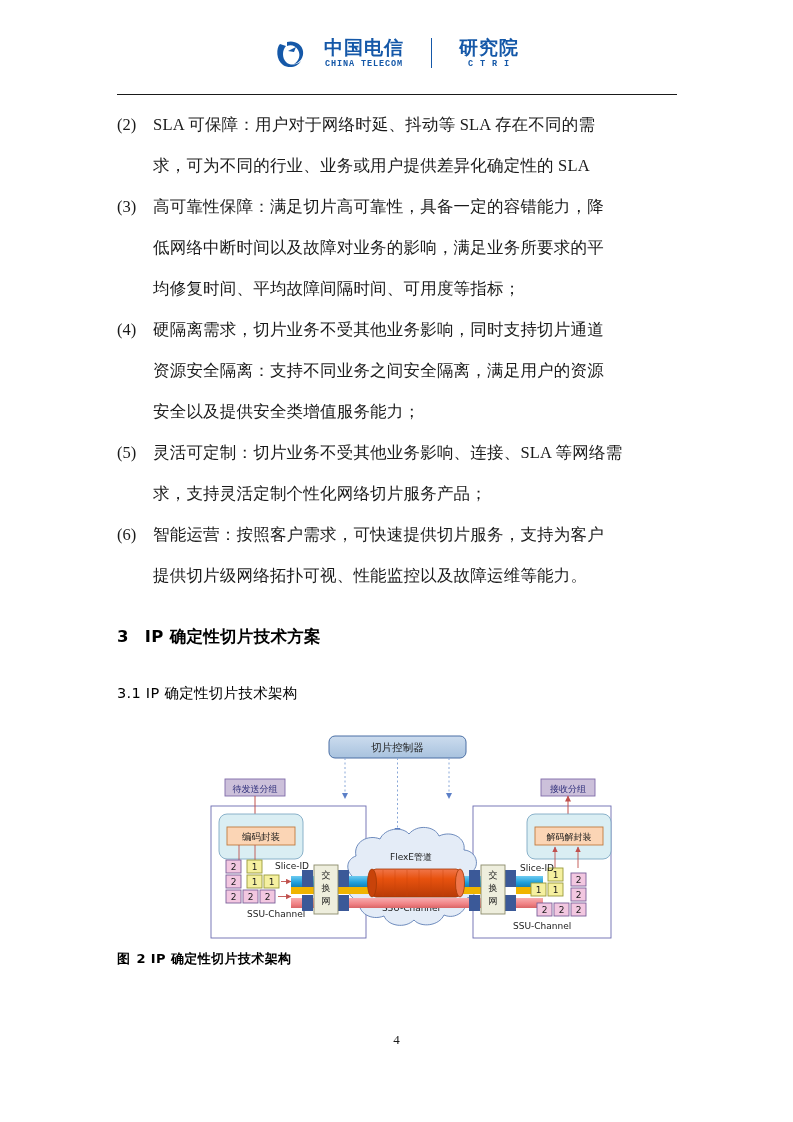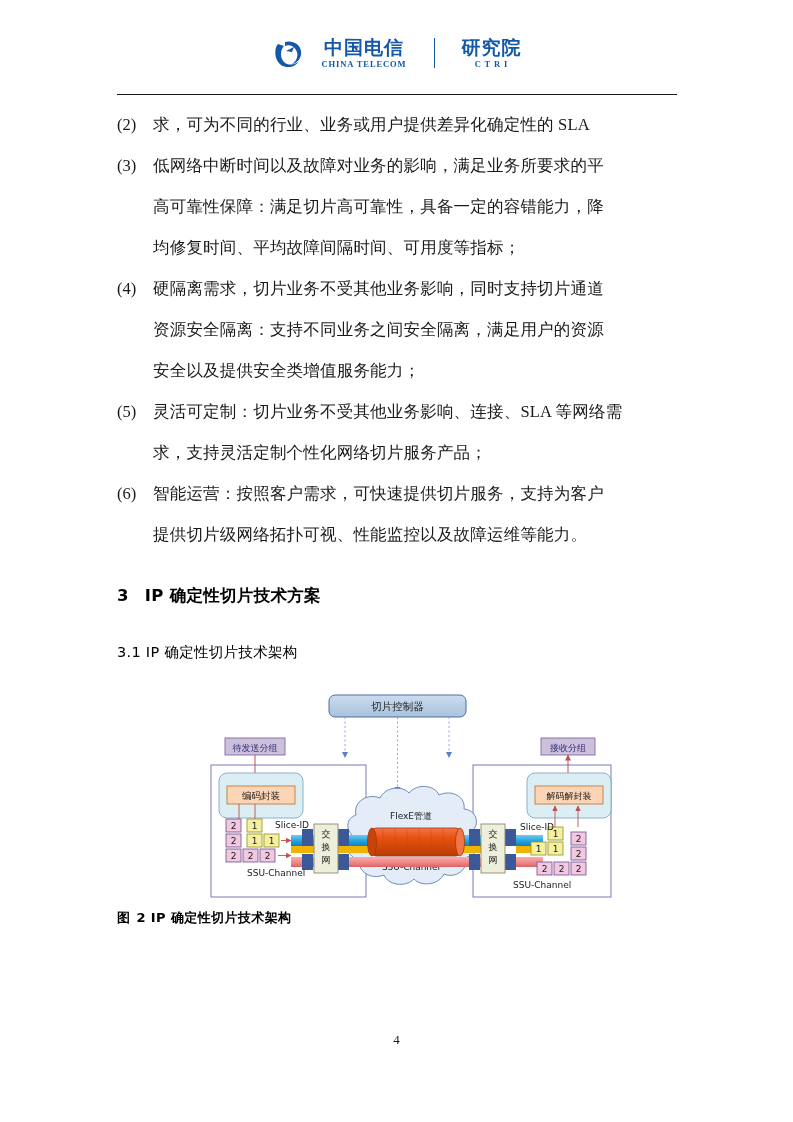--- a/index.html
+++ b/index.html
@@ -53,21 +53,21 @@
   }
   .logo-cn {
     font-family: "DejaVu Sans", sans-serif;
     font-size: 19px;
     font-weight: bold;
     color: #1558a8;
     letter-spacing: 1px;
     line-height: 22px;
   }
   .logo-en {
-    font-family: Liberation Serif, serif;
+    font-family: Liberation Mono, monospace;
     font-size: 8.5px;
     font-weight: bold;
     color: #1558a8;
     letter-spacing: 0.9px;
     line-height: 10px;
     margin-top: 1px;
   }
   .logo-divider {
     width: 1px;
     height: 30px;
@@ -199,29 +199,30 @@
       </span>
     </div>
   </div>
   <div class="header-rule"></div>
 
   <div class="content">
 
     <div class="list-item">
       <div class="li-marker">(2)</div>
       <div class="li-body">
+        <div>SLA 可保障：用户对于网络时延、抖动等 SLA 存在不同的需</div>
         <div>求，可为不同的行业、业务或用户提供差异化确定性的 SLA</div>
       </div>
     </div>
 
     <div class="list-item">
       <div class="li-marker">(3)</div>
       <div class="li-body">
+        <div>高可靠性保障：满足切片高可靠性，具备一定的容错能力，降</div>
         <div>低网络中断时间以及故障对业务的影响，满足业务所要求的平</div>
-        <div>高可靠性保障：满足切片高可靠性，具备一定的容错能力，降</div>
         <div class="lastline">均修复时间、平均故障间隔时间、可用度等指标；</div>
       </div>
     </div>
 
     <div class="list-item">
       <div class="li-marker">(4)</div>
       <div class="li-body">
         <div>硬隔离需求，切片业务不受其他业务影响，同时支持切片通道</div>
         <div>资源安全隔离：支持不同业务之间安全隔离，满足用户的资源</div>
         <div class="lastline">安全以及提供安全类增值服务能力；</div>

